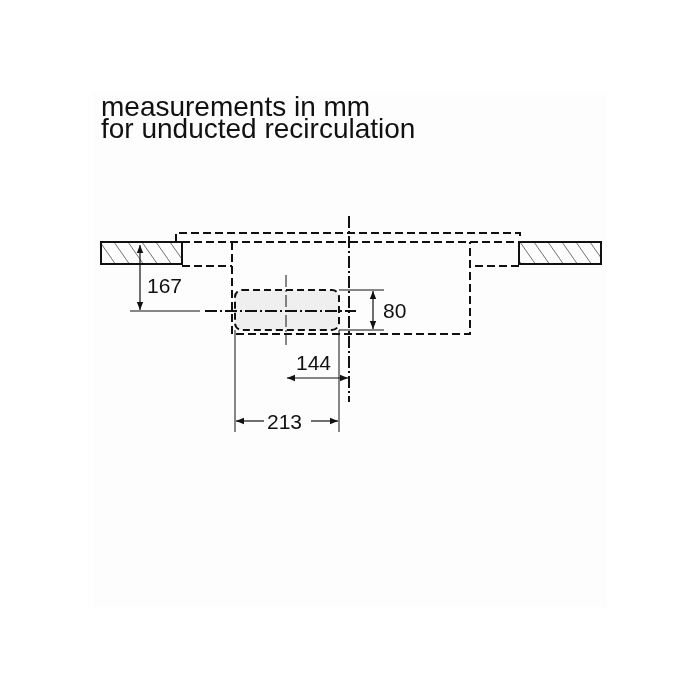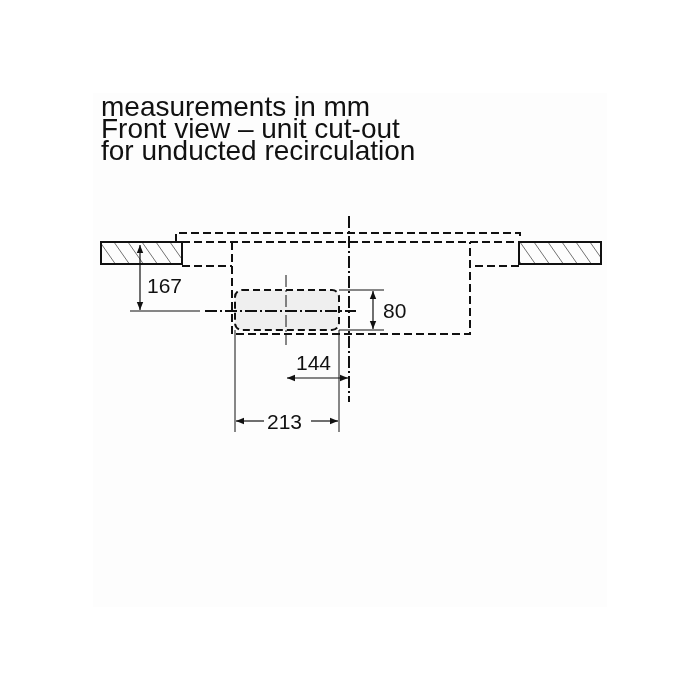--- a/index.html
+++ b/index.html
@@ -11,21 +11,20 @@
     svg { position: absolute; left: 0; top: 0; }
     .dim-label { font-family: "Liberation Sans", sans-serif; font-size: 21px; fill: #111; }
   </style>
 </head>
 <body>
 
 <div id="panel"></div>
 
 <div id="title">
   <div>measurements in mm</div>
-  <div>Front view – unit cut-out</div>
   <div>for unducted recirculation</div>
 </div>
 
 <svg width="700" height="700" viewBox="0 0 700 700">
   <defs>
     <pattern id="hatch" patternUnits="userSpaceOnUse" width="14" height="22" patternTransform="skewX(35)">
       <line x1="0" y1="0" x2="0" y2="22" stroke="#111" stroke-width="1.2"></line>
     </pattern>
     <marker id="arr" viewBox="0 0 10 10" refX="10" refY="5" markerWidth="7" markerHeight="7" orient="auto-start-reverse">
       <path d="M0,1 L10,5 L0,9 Z" fill="#111"></path>

